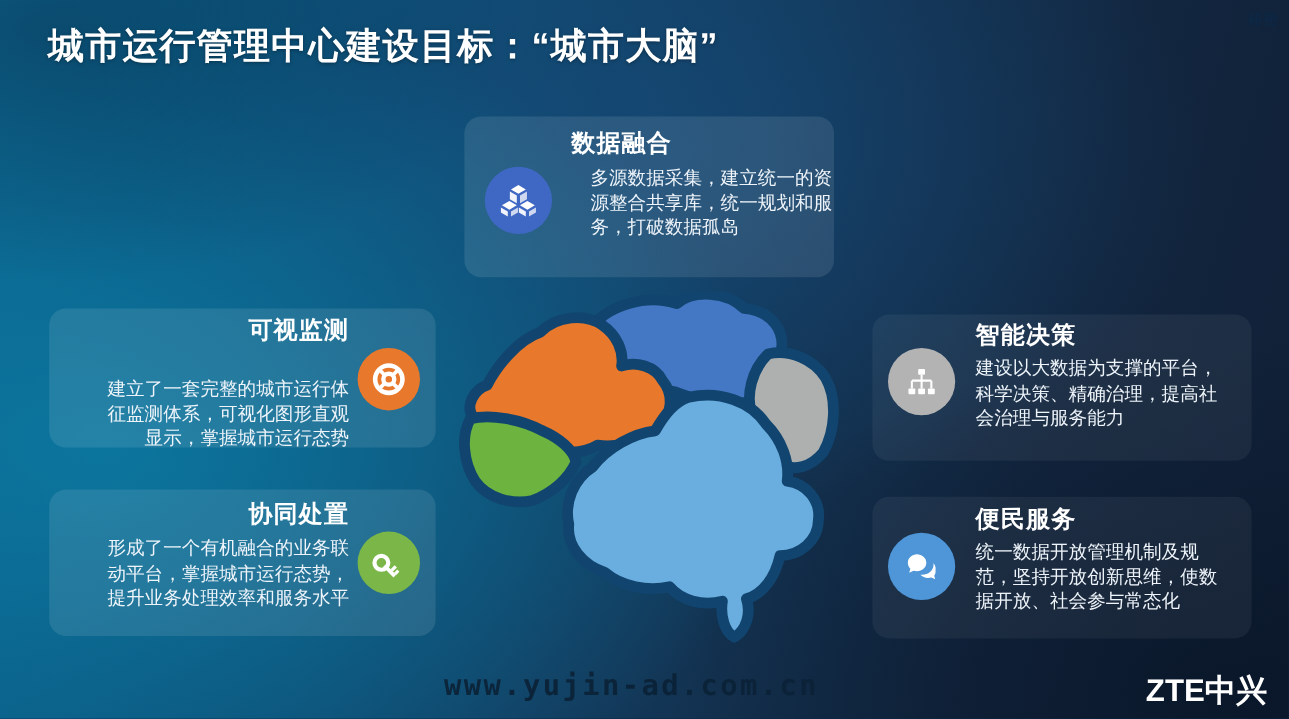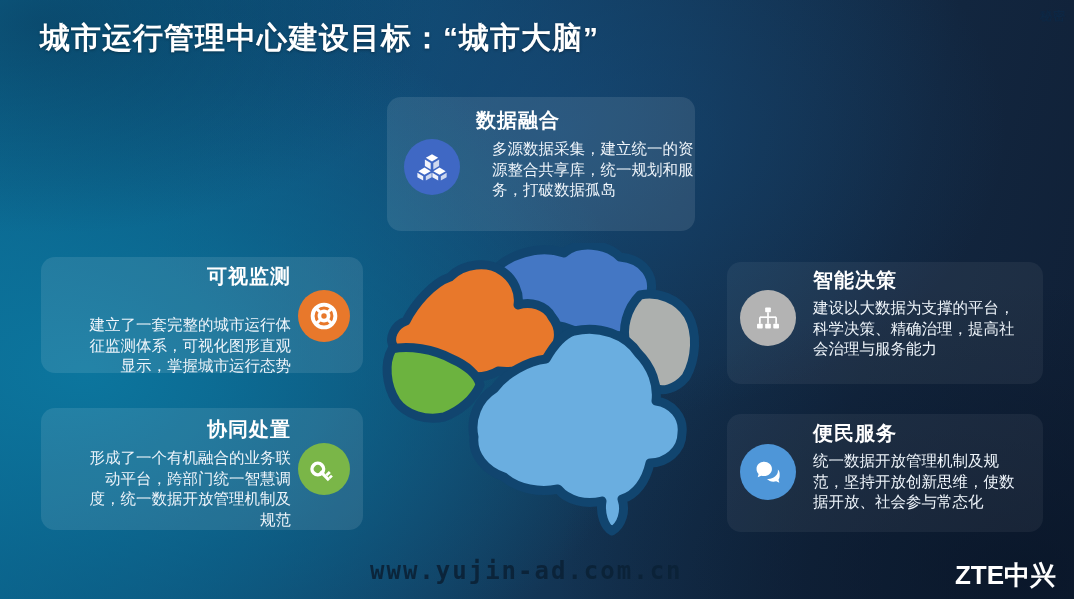--- a/index.html
+++ b/index.html
@@ -238,21 +238,21 @@
       <svg viewBox="0 0 32 32" width="28" height="28">
         <g transform="rotate(-45 16 16)">
           <circle cx="11" cy="11" r="6.6" fill="none" stroke="#ffffff" stroke-width="4"></circle>
           <rect x="9.3" y="15" width="3.6" height="14" fill="#ffffff"></rect>
           <rect x="12.9" y="21.5" width="5.4" height="3.2" fill="#ffffff"></rect>
           <rect x="12.9" y="26.2" width="4.2" height="3" fill="#ffffff"></rect>
         </g>
       </svg>
     </div>
     <div class="card-title">协同处置</div>
-    <div class="card-desc ra">形成了一个有机融合的业务联动平台，跨部门统一智慧调度，统一数据开放管理机制及规范</div>
+    <div class="card-desc ra">形成了一个有机融合的业务联动平台，掌握城市运行态势，提升业务处理效率和服务水平</div>
   </div>
 
   <div class="card dark" id="card-smart-decision">
     <div class="icon-circle">
       <svg viewBox="0 0 32 32" width="26" height="26" fill="#ffffff">
         <rect x="12.5" y="3" width="7" height="6" rx="1"></rect>
         <rect x="2.5" y="23" width="7" height="6" rx="1"></rect>
         <rect x="12.5" y="23" width="7" height="6" rx="1"></rect>
         <rect x="22.5" y="23" width="7" height="6" rx="1"></rect>
         <g stroke="#ffffff" stroke-width="2.1" fill="none">

